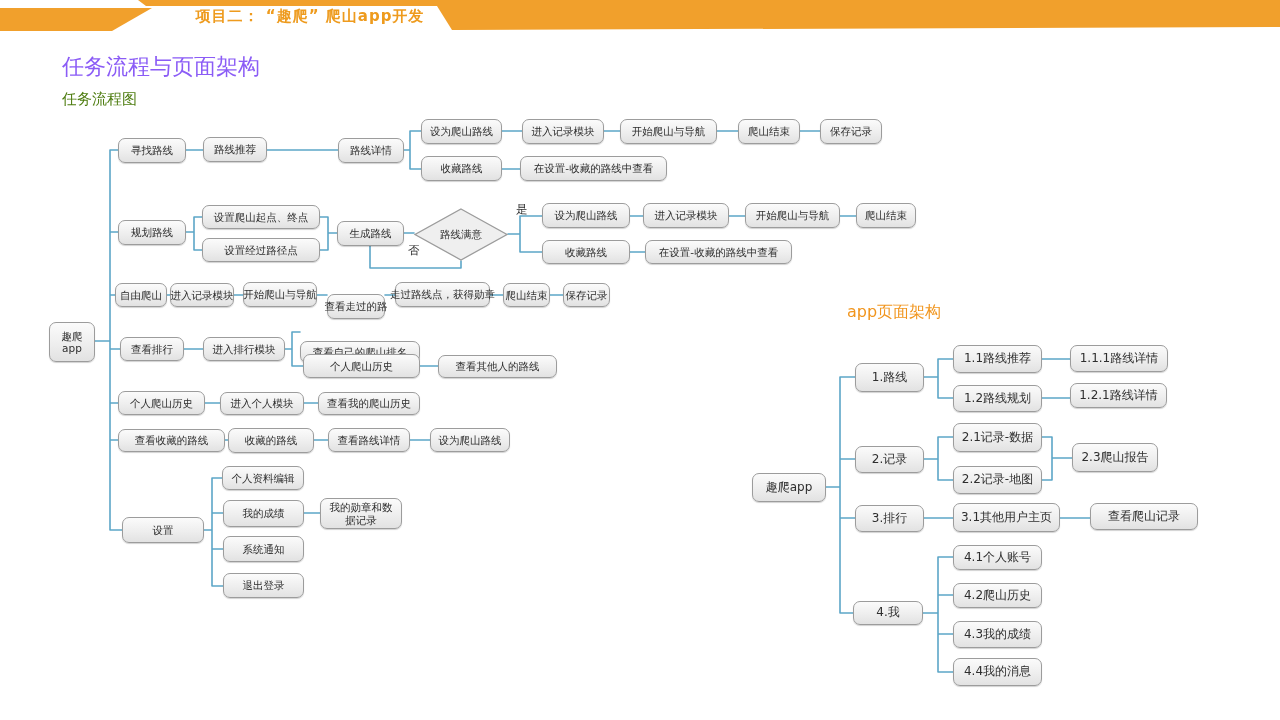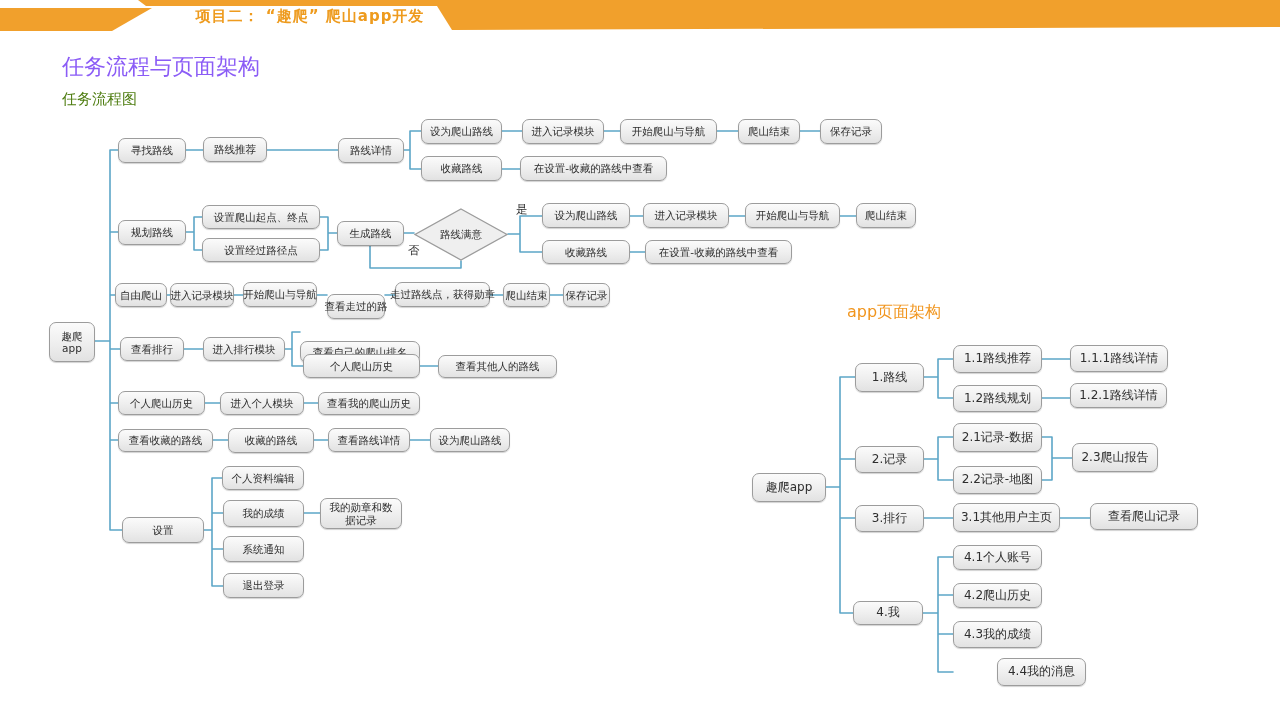--- a/index.html
+++ b/index.html
@@ -93,21 +93,21 @@
       <div class="fnode" style="left: 503px; top: 283px; width: 47px; height: 24px;">爬山结束</div>
       <div class="fnode" style="left: 563px; top: 283px; width: 47px; height: 24px;">保存记录</div>
       <div class="fnode" style="left: 120px; top: 337px; width: 64px; height: 24px;">查看排行</div>
       <div class="fnode" style="left: 203px; top: 337px; width: 82px; height: 24px;">进入排行模块</div>
       <div class="fnode" style="left: 300px; top: 321px; width: 120px; height: 22px; margin-top: 20px;">查看自己的爬山排名</div>
       <div class="fnode" style="left: 303px; top: 354px; width: 117px; height: 24px;">个人爬山历史</div>
       <div class="fnode" style="left: 438px; top: 355px; width: 119px; height: 23px;">查看其他人的路线</div>
       <div class="fnode" style="left: 118px; top: 391px; width: 87px; height: 24px; text-align: right;">个人爬山历史</div>
       <div class="fnode" style="left: 220px; top: 392px; width: 84px; height: 23px;">进入个人模块</div>
       <div class="fnode" style="left: 318px; top: 392px; width: 102px; height: 23px;">查看我的爬山历史</div>
-      <div class="fnode" style="left: 118px; top: 429px; width: 95px; height: 23px;">查看收藏的路线</div>
+      <div class="fnode" style="left: 118px; top: 429px; width: 107px; height: 23px;">查看收藏的路线</div>
       <div class="fnode" style="left: 228px; top: 428px; width: 86px; height: 25px;">收藏的路线</div>
       <div class="fnode" style="left: 328px; top: 428px; width: 82px; height: 24px;">查看路线详情</div>
       <div class="fnode" style="left: 430px; top: 428px; width: 80px; height: 24px;">设为爬山路线</div>
       <div class="fnode" style="left: 122px; top: 517px; width: 82px; height: 26px;">设置</div>
       <div class="fnode" style="left: 222px; top: 466px; width: 82px; height: 24px;">个人资料编辑</div>
       <div class="fnode" style="left: 223px; top: 500px; width: 81px; height: 27px;">我的成绩</div>
       <div class="fnode wrap" style="left: 320px; top: 498px; width: 82px; height: 31px;">我的勋章和数据记录</div>
       <div class="fnode" style="left: 223px; top: 536px; width: 81px; height: 26px;">系统通知</div>
       <div class="fnode" style="left: 223px; top: 573px; width: 81px; height: 25px;">退出登录</div>
     </div>
@@ -122,15 +122,15 @@
       <div class="tnode" style="left: 953px; top: 423px; width: 89px; height: 29px;">2.1记录-数据</div>
       <div class="tnode" style="left: 953px; top: 466px; width: 89px; height: 28px;">2.2记录-地图</div>
       <div class="tnode" style="left: 1072px; top: 443px; width: 86px; height: 29px;">2.3爬山报告</div>
       <div class="tnode" style="left: 855px; top: 505px; width: 69px; height: 27px;">3.排行</div>
       <div class="tnode" style="left: 953px; top: 503px; width: 107px; height: 29px;">3.1其他用户主页</div>
       <div class="tnode" style="left: 1090px; top: 503px; width: 108px; height: 27px;">查看爬山记录</div>
       <div class="tnode" style="left: 853px; top: 601px; width: 70px; height: 24px;">4.我</div>
       <div class="tnode" style="left: 953px; top: 545px; width: 89px; height: 25px;">4.1个人账号</div>
       <div class="tnode" style="left: 953px; top: 583px; width: 89px; height: 25px;">4.2爬山历史</div>
       <div class="tnode" style="left: 953px; top: 621px; width: 89px; height: 27px;">4.3我的成绩</div>
-      <div class="tnode" style="left: 953px; top: 658px; width: 89px; height: 28px; margin-left: 44px;">4.4我的消息</div>
+      <div class="tnode" style="left: 953px; top: 658px; width: 89px; height: 28px;">4.4我的消息</div>
     </div>
 </div>
 
 </body></html>

